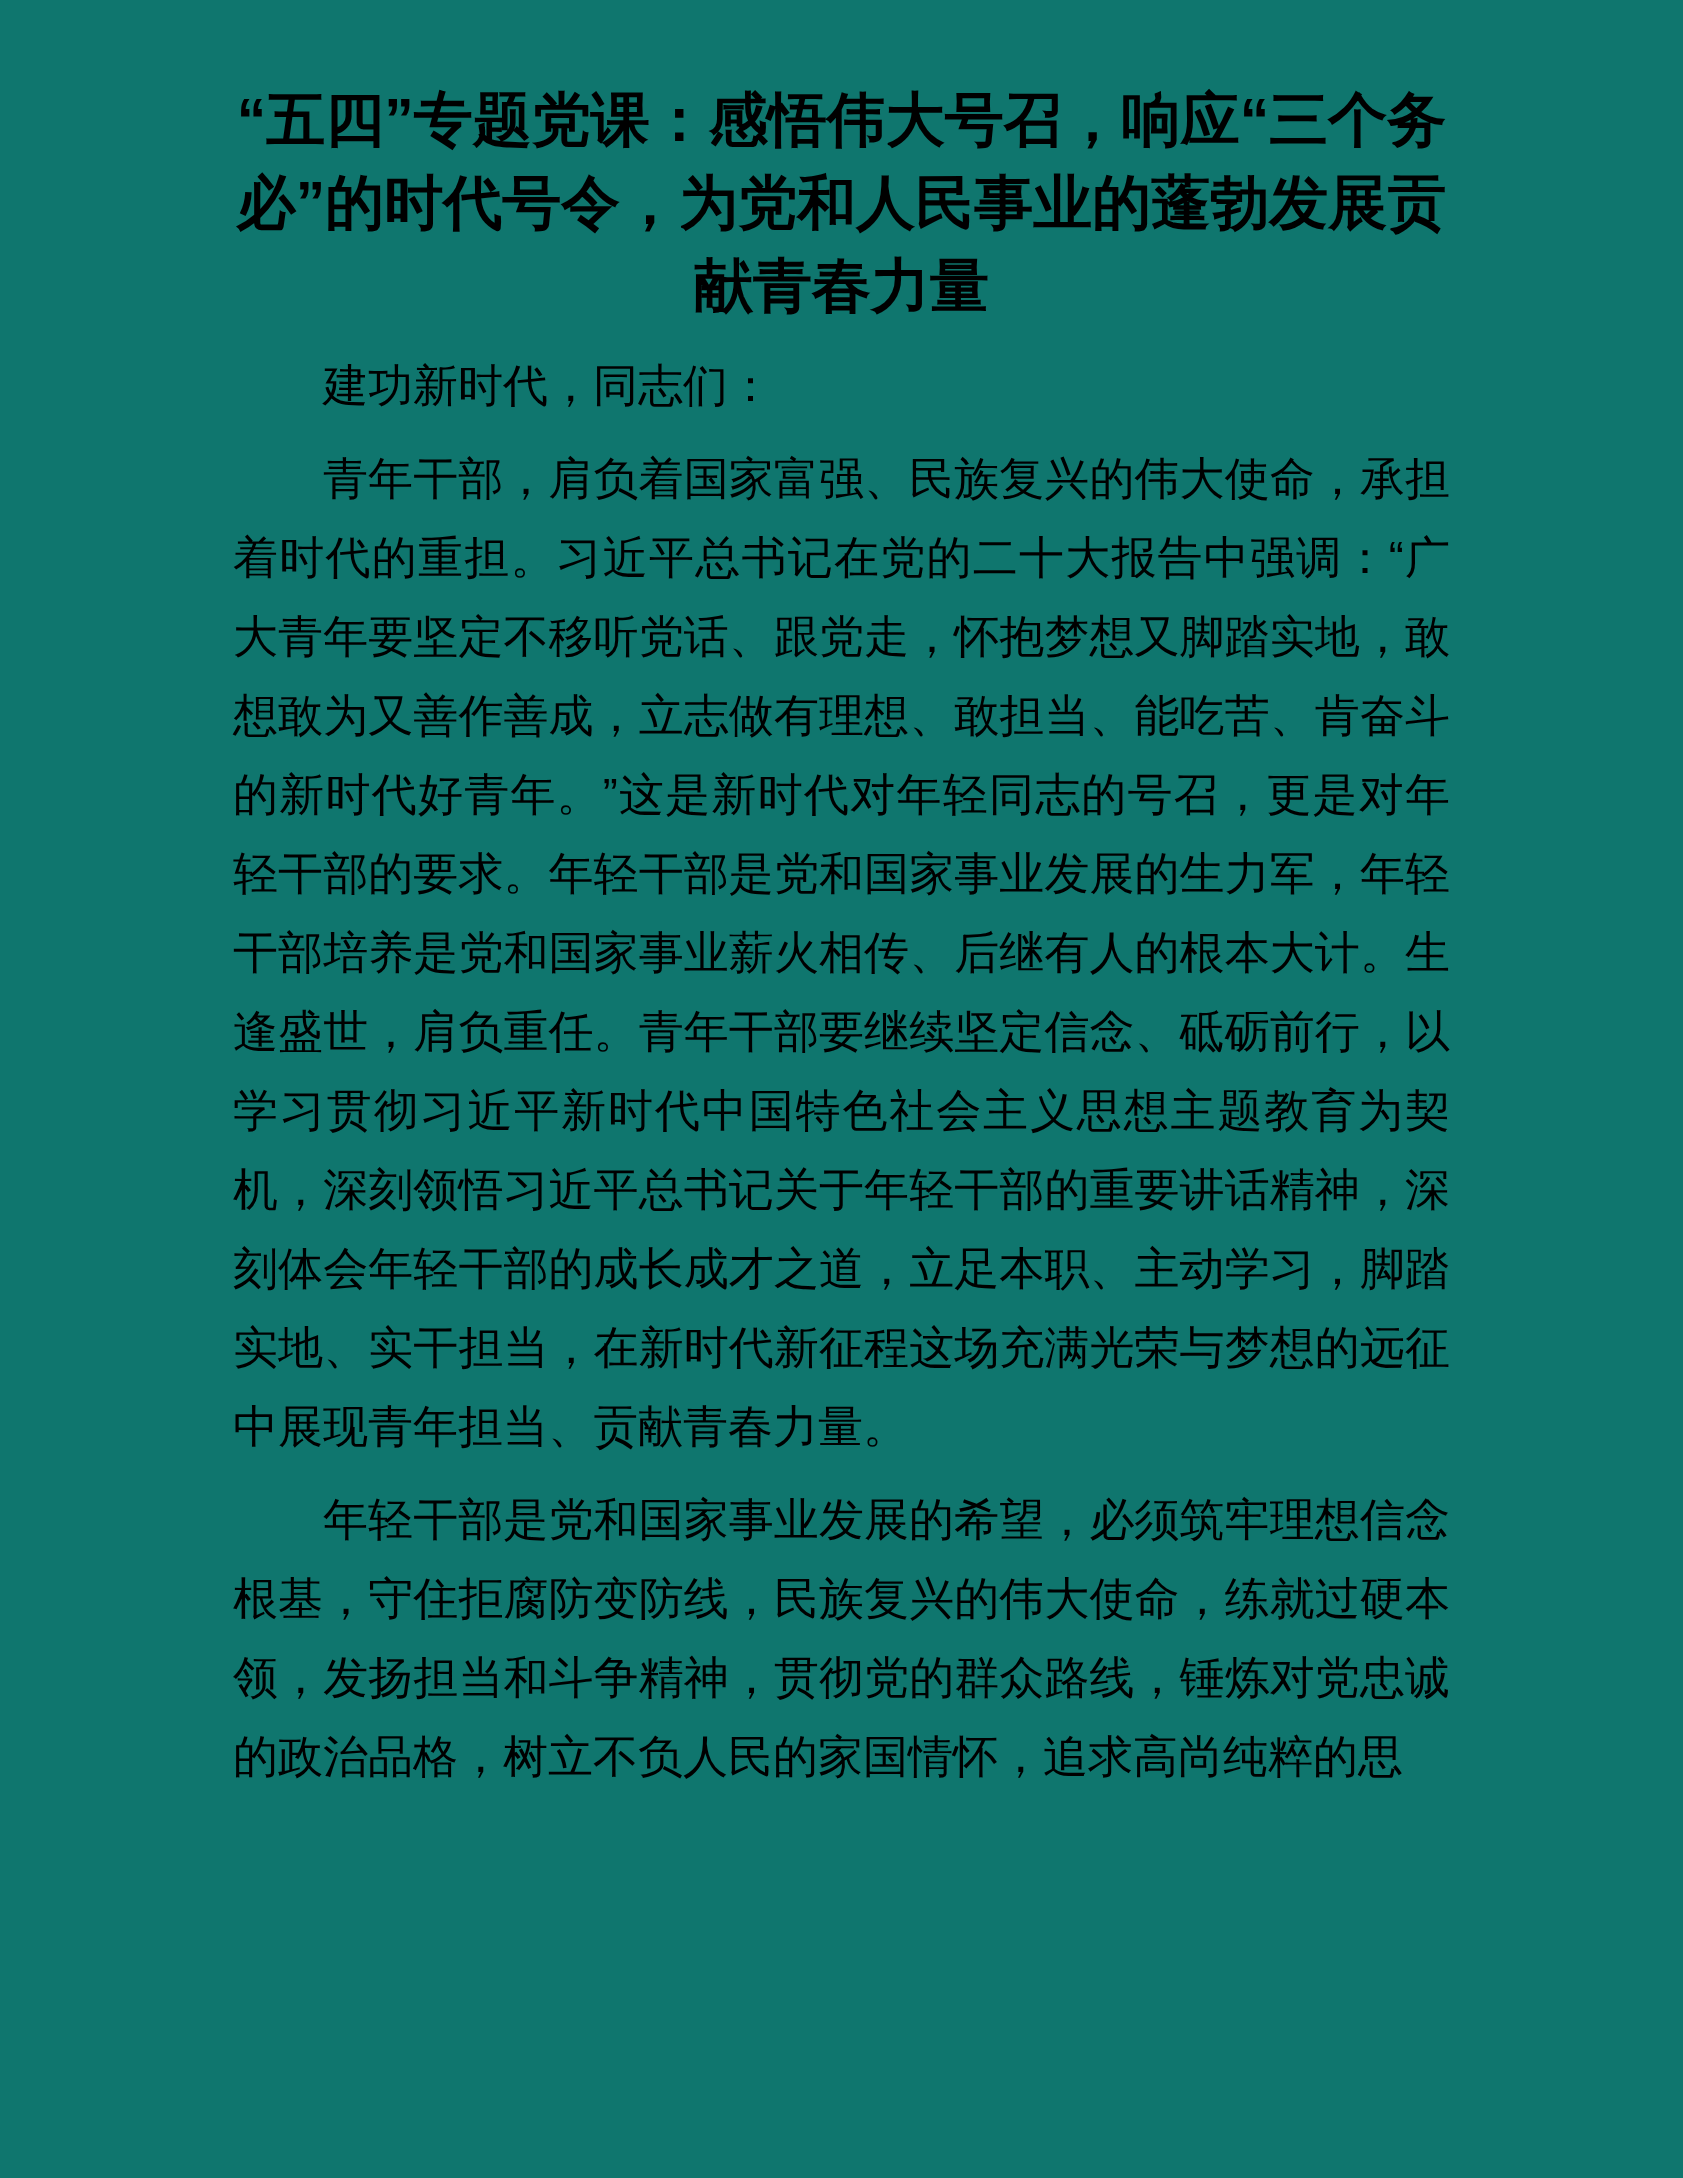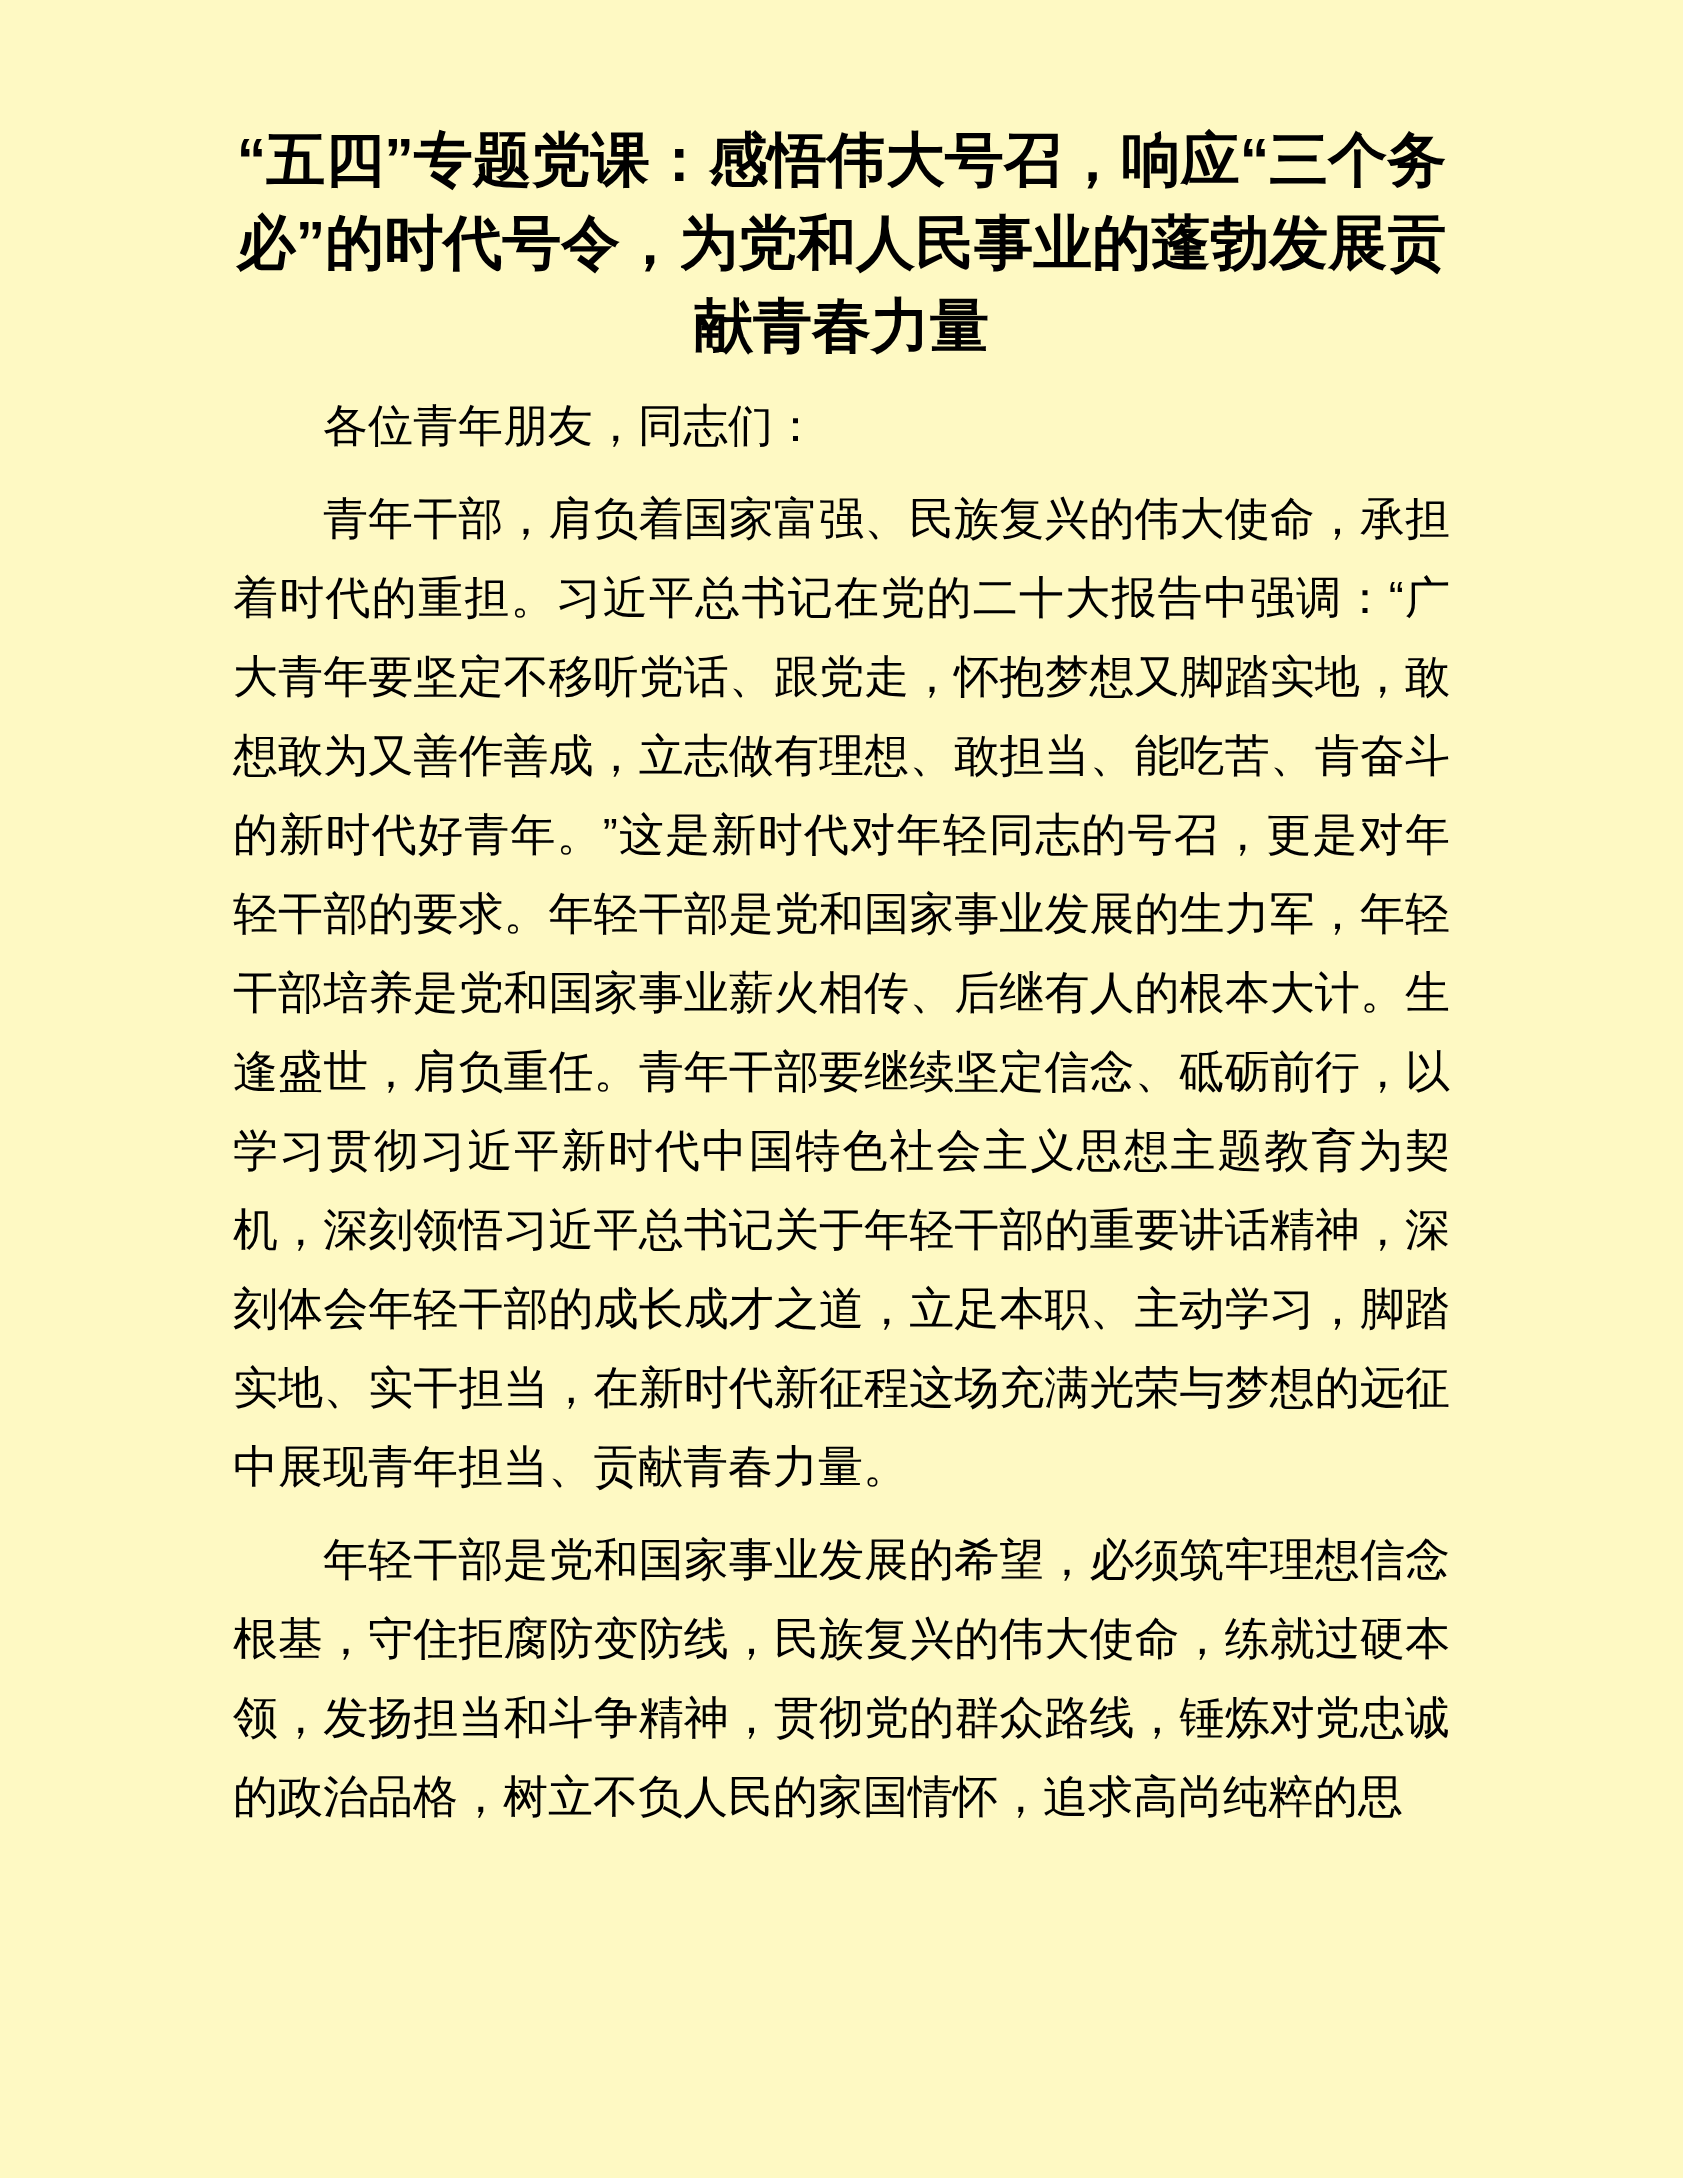--- a/index.html
+++ b/index.html
@@ -5,23 +5,23 @@
   * { box-sizing: border-box; }
   html, body {
     margin: 0;
     padding: 0;
     background: #ffffff;
   }
   .page {
     position: relative;
     width: 1683px;
     height: 2178px;
-    background: #fef9c3;
+    background: #0f766e;
     color: #000000;
-    padding: 119px 233px 59px 233px;
+    padding: 79px 233px 59px 233px;
     overflow: hidden;
     font-family: "Liberation Sans", sans-serif;
   }
   .doc-title {
     font-size: 59px;
     font-weight: 700;
     line-height: 83px;
     text-align: center;
     margin: 0 0 18px 0;
     letter-spacing: 0;
@@ -38,20 +38,20 @@
   .para.section-heading {
     font-weight: 400;
   }
 </style>
 </head>
 <body>
 
 <div class="page">
   <h1 class="doc-title">“五四”专题党课：感悟伟大号召，响应“三个务必”的时代号令，为党和人民事业的蓬勃发展贡献青春力量</h1>
 
-  <p class="para">各位青年朋友，同志们：</p>
+  <p class="para">建功新时代，同志们：</p>
 
   <p class="para">青年干部，肩负着国家富强、民族复兴的伟大使命，承担着时代的重担。习近平总书记在党的二十大报告中强调：“广大青年要坚定不移听党话、跟党走，怀抱梦想又脚踏实地，敢想敢为又善作善成，立志做有理想、敢担当、能吃苦、肯奋斗的新时代好青年。”这是新时代对年轻同志的号召，更是对年轻干部的要求。年轻干部是党和国家事业发展的生力军，年轻干部培养是党和国家事业薪火相传、后继有人的根本大计。生逢盛世，肩负重任。青年干部要继续坚定信念、砥砺前行，以学习贯彻习近平新时代中国特色社会主义思想主题教育为契机，深刻领悟习近平总书记关于年轻干部的重要讲话精神，深刻体会年轻干部的成长成才之道，立足本职、主动学习，脚踏实地、实干担当，在新时代新征程这场充满光荣与梦想的远征中展现青年担当、贡献青春力量。</p>
 
 
   <p class="para">年轻干部是党和国家事业发展的希望，必须筑牢理想信念根基，守住拒腐防变防线，民族复兴的伟大使命，练就过硬本领，发扬担当和斗争精神，贯彻党的群众路线，锤炼对党忠诚的政治品格，树立不负人民的家国情怀，追求高尚纯粹的思</p>
 </div>
 
 
 </body></html>

